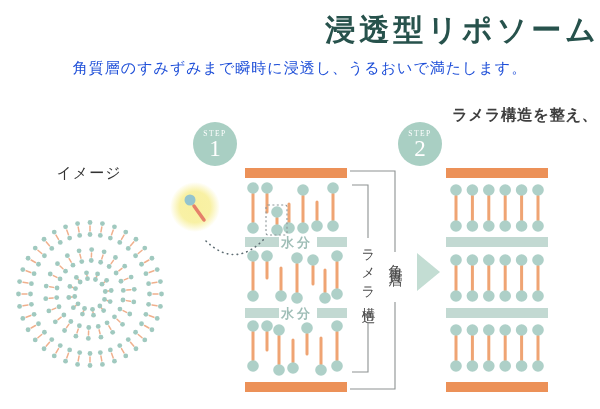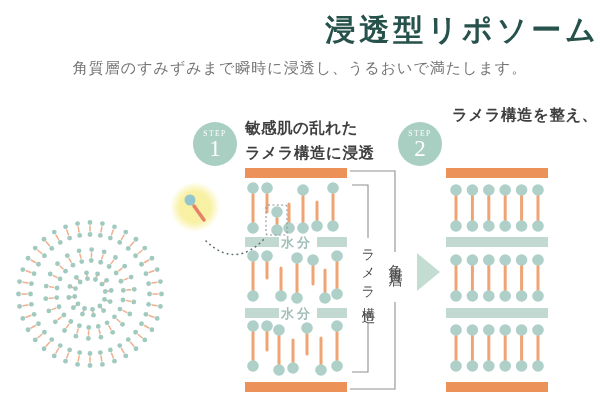--- a/index.html
+++ b/index.html
@@ -8,21 +8,21 @@
     font-family:"Liberation Sans","DejaVu Sans",sans-serif;
   }
   .abs{position:absolute;}
   .title{
     left:0;top:10px;width:600px;text-align:right;
     font-family:"Liberation Serif","DejaVu Serif",serif;
     font-size:30px;font-weight:700;letter-spacing:4px;color:#27524c;
   }
   .subtitle{
     left:0;top:59px;width:600px;text-align:center;
-    font-size:15px;font-weight:500;letter-spacing:1px;color:#737373;
+    font-size:15px;font-weight:500;letter-spacing:1px;color:#1d4ed8;
   }
   .lipo-label{
     left:8px;top:163px;width:162px;text-align:center;
     font-family:"Liberation Serif","DejaVu Serif",serif;
     font-size:15px;color:#333;line-height:21px;letter-spacing:1px;
   }
   .step-badge{
     width:44px;height:44px;border-radius:50%;background:#a9cfc3;
     display:flex;flex-direction:column;align-items:center;justify-content:flex-start;
     color:#fff;
@@ -50,20 +50,21 @@
 </style>
 </head>
 <body>
 
 <div id="stage">
 
   <div class="abs title">浸透型リポソーム</div>
   <div class="abs subtitle">角質層のすみずみまで瞬時に浸透し、うるおいで満たします。</div>
 
   <div class="abs lipo-label">
+    <div>イメージ</div>
   </div>
 
   <svg id="ring" class="abs" style="left:12px;top:216px;" width="156" height="156" viewBox="0 0 156 156">
       <line x1="146" y1="78" x2="141" y2="78" stroke="#f0b08d" stroke-width="1.5" stroke-linecap="round"></line>
       <circle cx="149.5" cy="78" r="2.4" fill="#a0c9bf"></circle>
       <circle cx="137.5" cy="78" r="2.4" fill="#a0c9bf"></circle>
       <line x1="144.96692720483014" y1="89.80807608135126" x2="140.04288843976911" y2="88.9398351930166" stroke="#f0b08d" stroke-width="1.5" stroke-linecap="round"></line>
       <circle cx="148.41375434037286" cy="90.41584470318551" r="2.4" fill="#a0c9bf"></circle>
       <circle cx="136.59606130422637" cy="88.33206657118235" r="2.4" fill="#a0c9bf"></circle>
       <line x1="141.8990982134418" y1="101.25736974614547" x2="137.20063510951223" y2="99.54726902951712" stroke="#f0b08d" stroke-width="1.5" stroke-linecap="round"></line>
@@ -269,24 +270,20 @@
       <circle cx="89.98191612778515" cy="68.16721372617496" r="2.4" fill="#a0c9bf"></circle>
       <line x1="95.75965574274844" y1="75.06834041896703" x2="96.74630328401224" y2="74.90547044224297" stroke="#f0b08d" stroke-width="1.5" stroke-linecap="round"></line>
       <circle cx="99.21292213717174" cy="74.49829550043283" r="2.4" fill="#a0c9bf"></circle>
       <circle cx="93.29303688958893" cy="75.47551536077715" r="2.4" fill="#a0c9bf"></circle>
     </svg>
 
   <div class="abs step-badge" style="left:193px;top:122px;">
     <div class="step-word">STEP</div>
     <div class="step-num">1</div>
   </div>
-  <div class="abs step-text" style="left:245px;top:115px;">
-    <div>敏感肌の乱れた</div>
-    <div>ラメラ構造に浸透</div>
-  </div>
 
   <div class="abs step-badge" style="left:398px;top:122px;">
     <div class="step-word">STEP</div>
     <div class="step-num">2</div>
   </div>
   <div class="abs step-text" style="left:452px;top:104px;font-family:Liberation Mono, monospace;">
     <div>ラメラ構造を整え、</div>
   </div>
 
   <svg id="panel1" class="abs" style="left:245px;top:168px;" width="102" height="224" viewBox="0 0 102 224">

